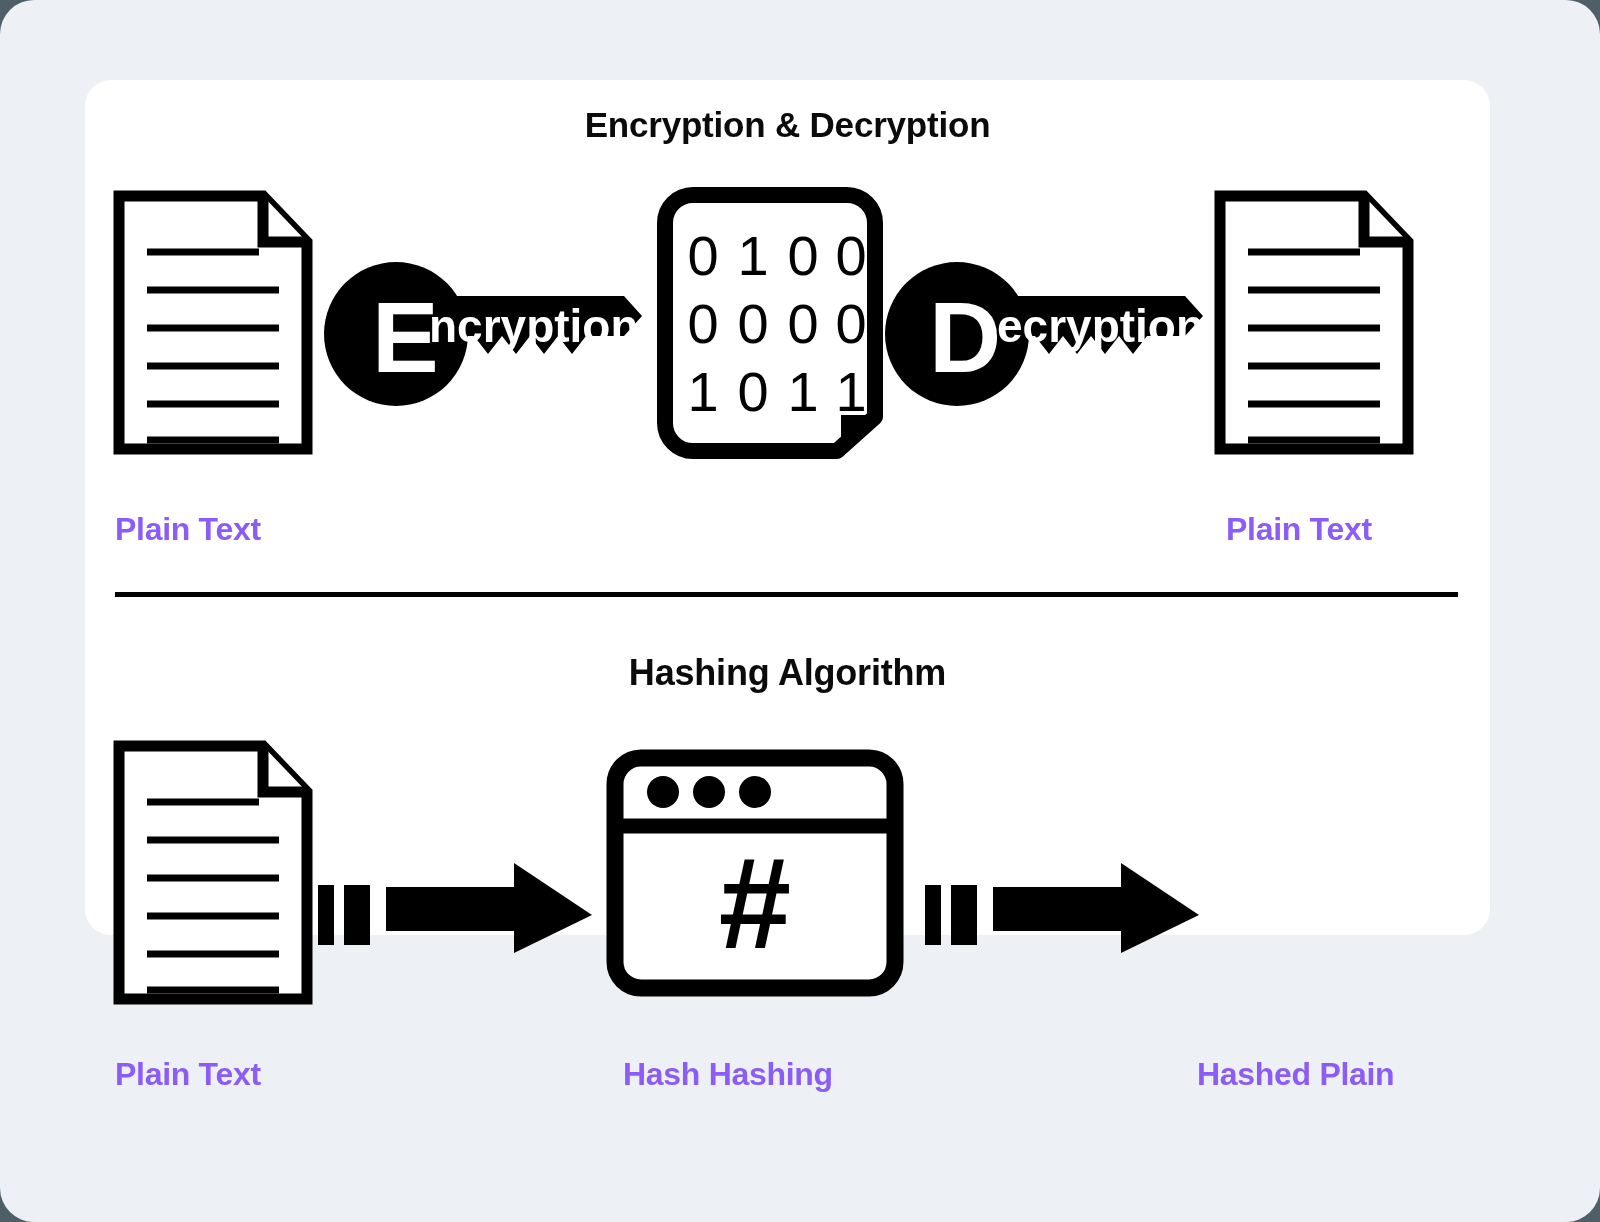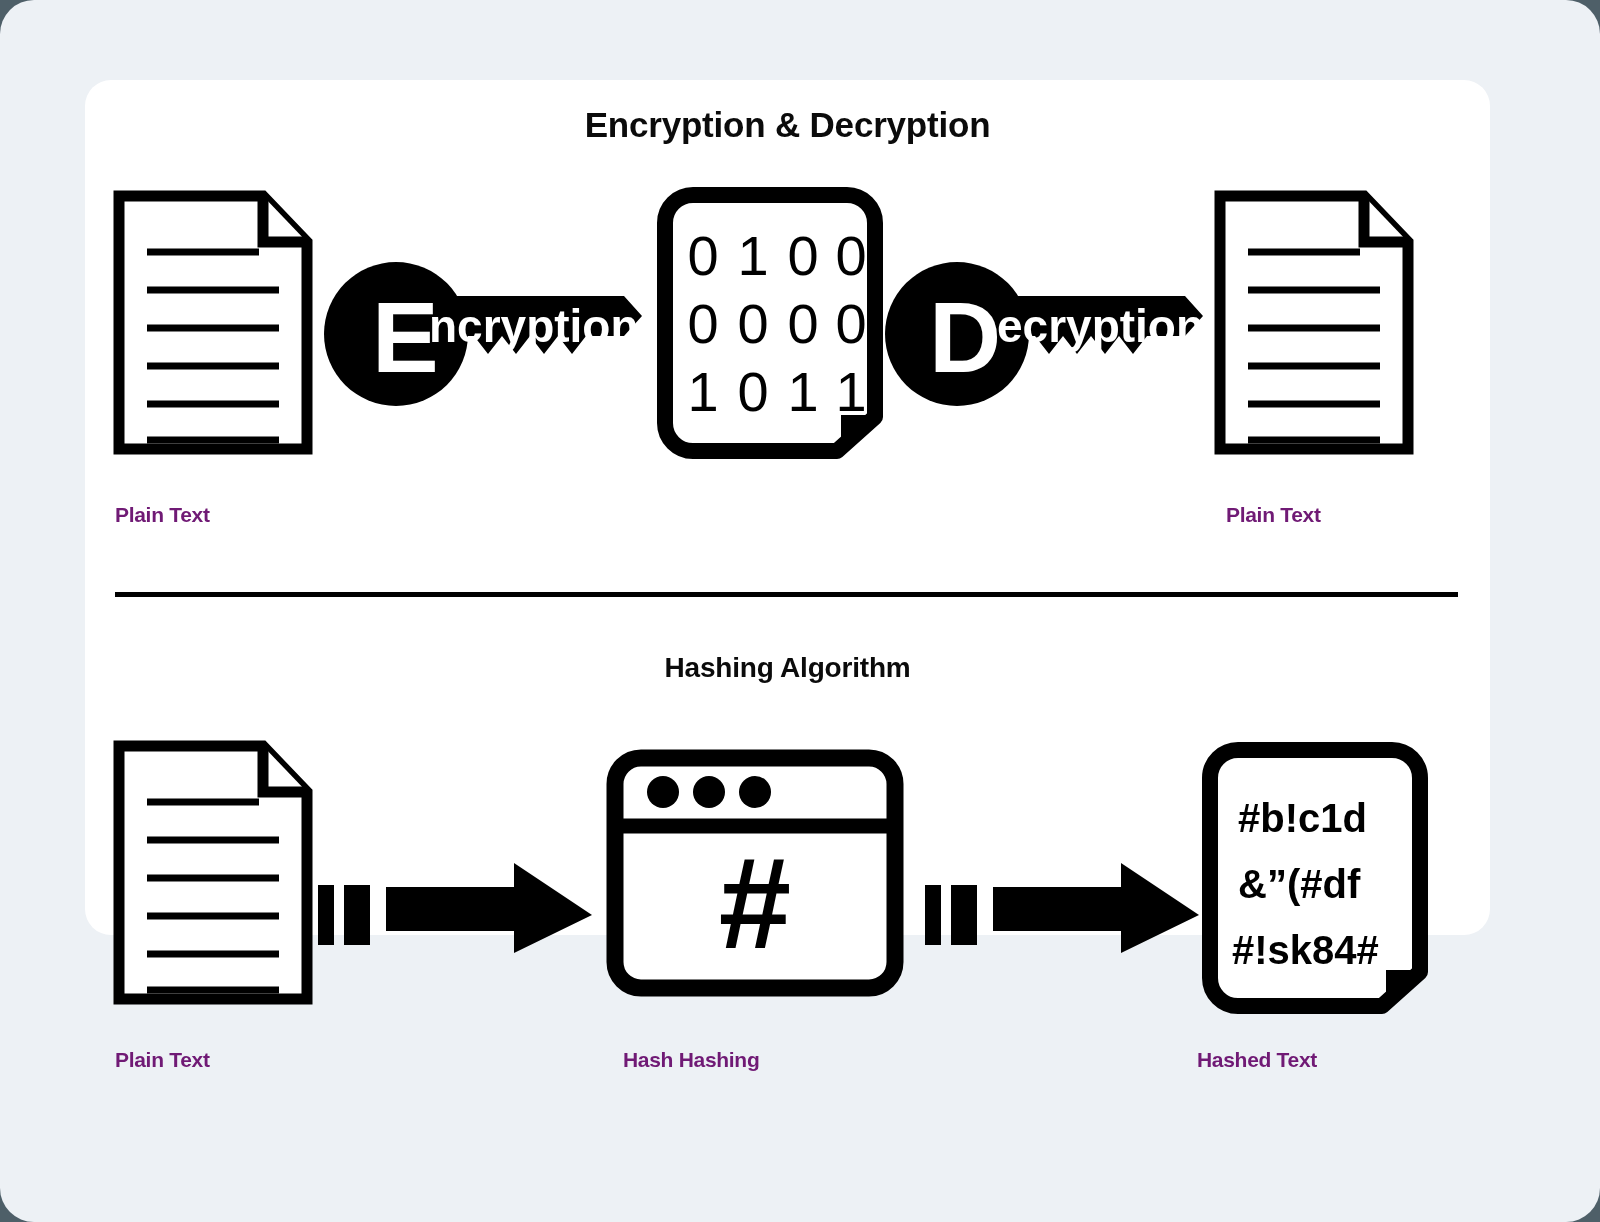--- a/index.html
+++ b/index.html
@@ -37,40 +37,41 @@
   
   .section-title {
     position: absolute;
     width: 100%;
     text-align: center;
     font-weight: bold;
     color: #0b0b0b;
     letter-spacing: -0.2px;
   }
   #enc-title { top: 25px; font-size: 35px; }
-  #hash-title { top: 572px; font-size: 28px; }
+  #hash-title { top: 572px; font-size: 36px; }
 
   
   .divider {
     position: absolute;
     left: 30px;
     top: 512px;
     width: 1343px;
     height: 5px;
     background: #000;
   }
 
   
   .caption {
     position: absolute;
-    font-size: 21px;
+    font-size: 32px;
     font-weight: bold;
-    color: #701a75;
+    color: #8b5cf6;
     white-space: nowrap;
     letter-spacing: -0.3px;
+    margin-top: 8px;
   }
 
   
   .icon {
     position: absolute;
   }
   .icon svg { display: block; }
 </style>
 </head>
 <body>
@@ -211,28 +212,17 @@
     <div class="icon" style="left:840px; top:783px;">
       <svg width="275" height="90" viewBox="0 0 275 90">
         <g fill="#000">
           <rect x="0" y="22" width="16" height="60"></rect>
           <rect x="26" y="22" width="26" height="60"></rect>
           <path d="M68 24 H196 V0 L274 52 L196 90 V68 H68 Z"></path>
         </g>
       </svg>
     </div>
 
-    <div class="icon" style="left:1115px; top:660px;">
-      <svg width="230" height="275" viewBox="0 0 230 275">
-        <path d="M10 38 a28 28 0 0 1 28 -28 H192 a28 28 0 0 1 28 28 V232 L182 266 H38 a28 28 0 0 1 -28 -28 Z" fill="#fff" stroke="#000" stroke-width="16" stroke-linejoin="round"></path>
-        <path d="M186 230 H222 L186 265 Z" fill="#000"></path>
-        <g font-family="'Liberation Sans', sans-serif" font-size="40" font-weight="bold" fill="#000">
-          <text x="38" y="92">#b!c1d</text>
-          <text x="38" y="158">&amp;”(#df</text>
-          <text x="32" y="224">#!sk84#</text>
-        </g>
-      </svg>
-    </div>
-
-    <div class="caption" style="left:1112px; top:968px;">Hashed Text</div>
+
+    <div class="caption" style="left:1112px; top:968px;">Hashed Plain</div>
 
   </div>
 </div>
 
 </body></html>

